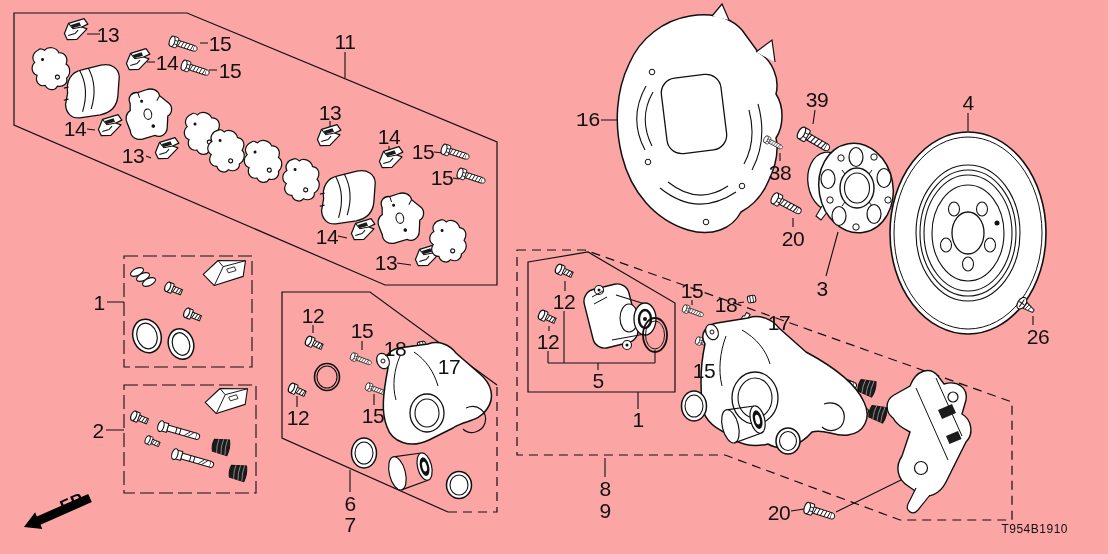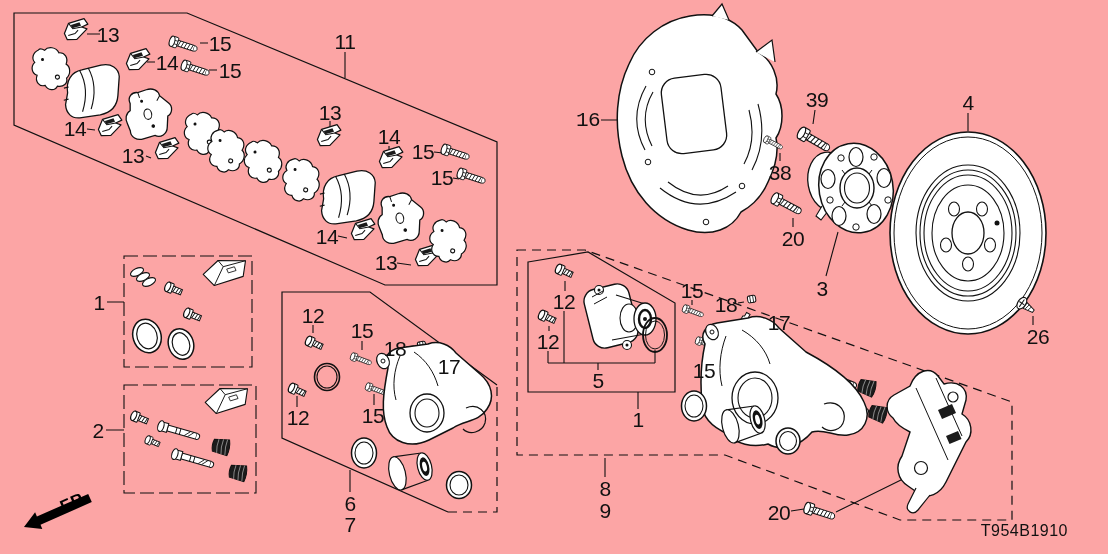--- a/index.html
+++ b/index.html
@@ -1,21 +1,21 @@
 <!DOCTYPE html>
 <html><head>
 <meta charset="utf-8">
 <style>
   html,body{margin:0;padding:0;background:#fff;}
   .stage{position:relative;width:1108px;height:554px;background:#fca5a5;overflow:hidden;
          font-family:"Liberation Sans",sans-serif;}
   .stage svg{position:absolute;left:0;top:0;}
   .callout{position:absolute;transform:translate(-50%,-50%);font-size:21px;line-height:1;
            color:#111;letter-spacing:-0.5px;white-space:nowrap;}
-  .code{position:absolute;right:40px;top:522px;font-size:16px;color:#111;letter-spacing:.5px;}
+  .code{position:absolute;right:40px;top:522px;font-size:12px;color:#111;letter-spacing:.5px;}
   .fr{position:absolute;left:60px;top:492px;font-size:17px;font-weight:bold;color:#000;
       transform:rotate(-24deg);letter-spacing:1px;}
 </style>
 </head>
 <body>
 
 <div class="stage">
 <svg width="1108" height="554" viewBox="0 0 1108 554">
   <defs>
     <symbol id="bolt" overflow="visible">

